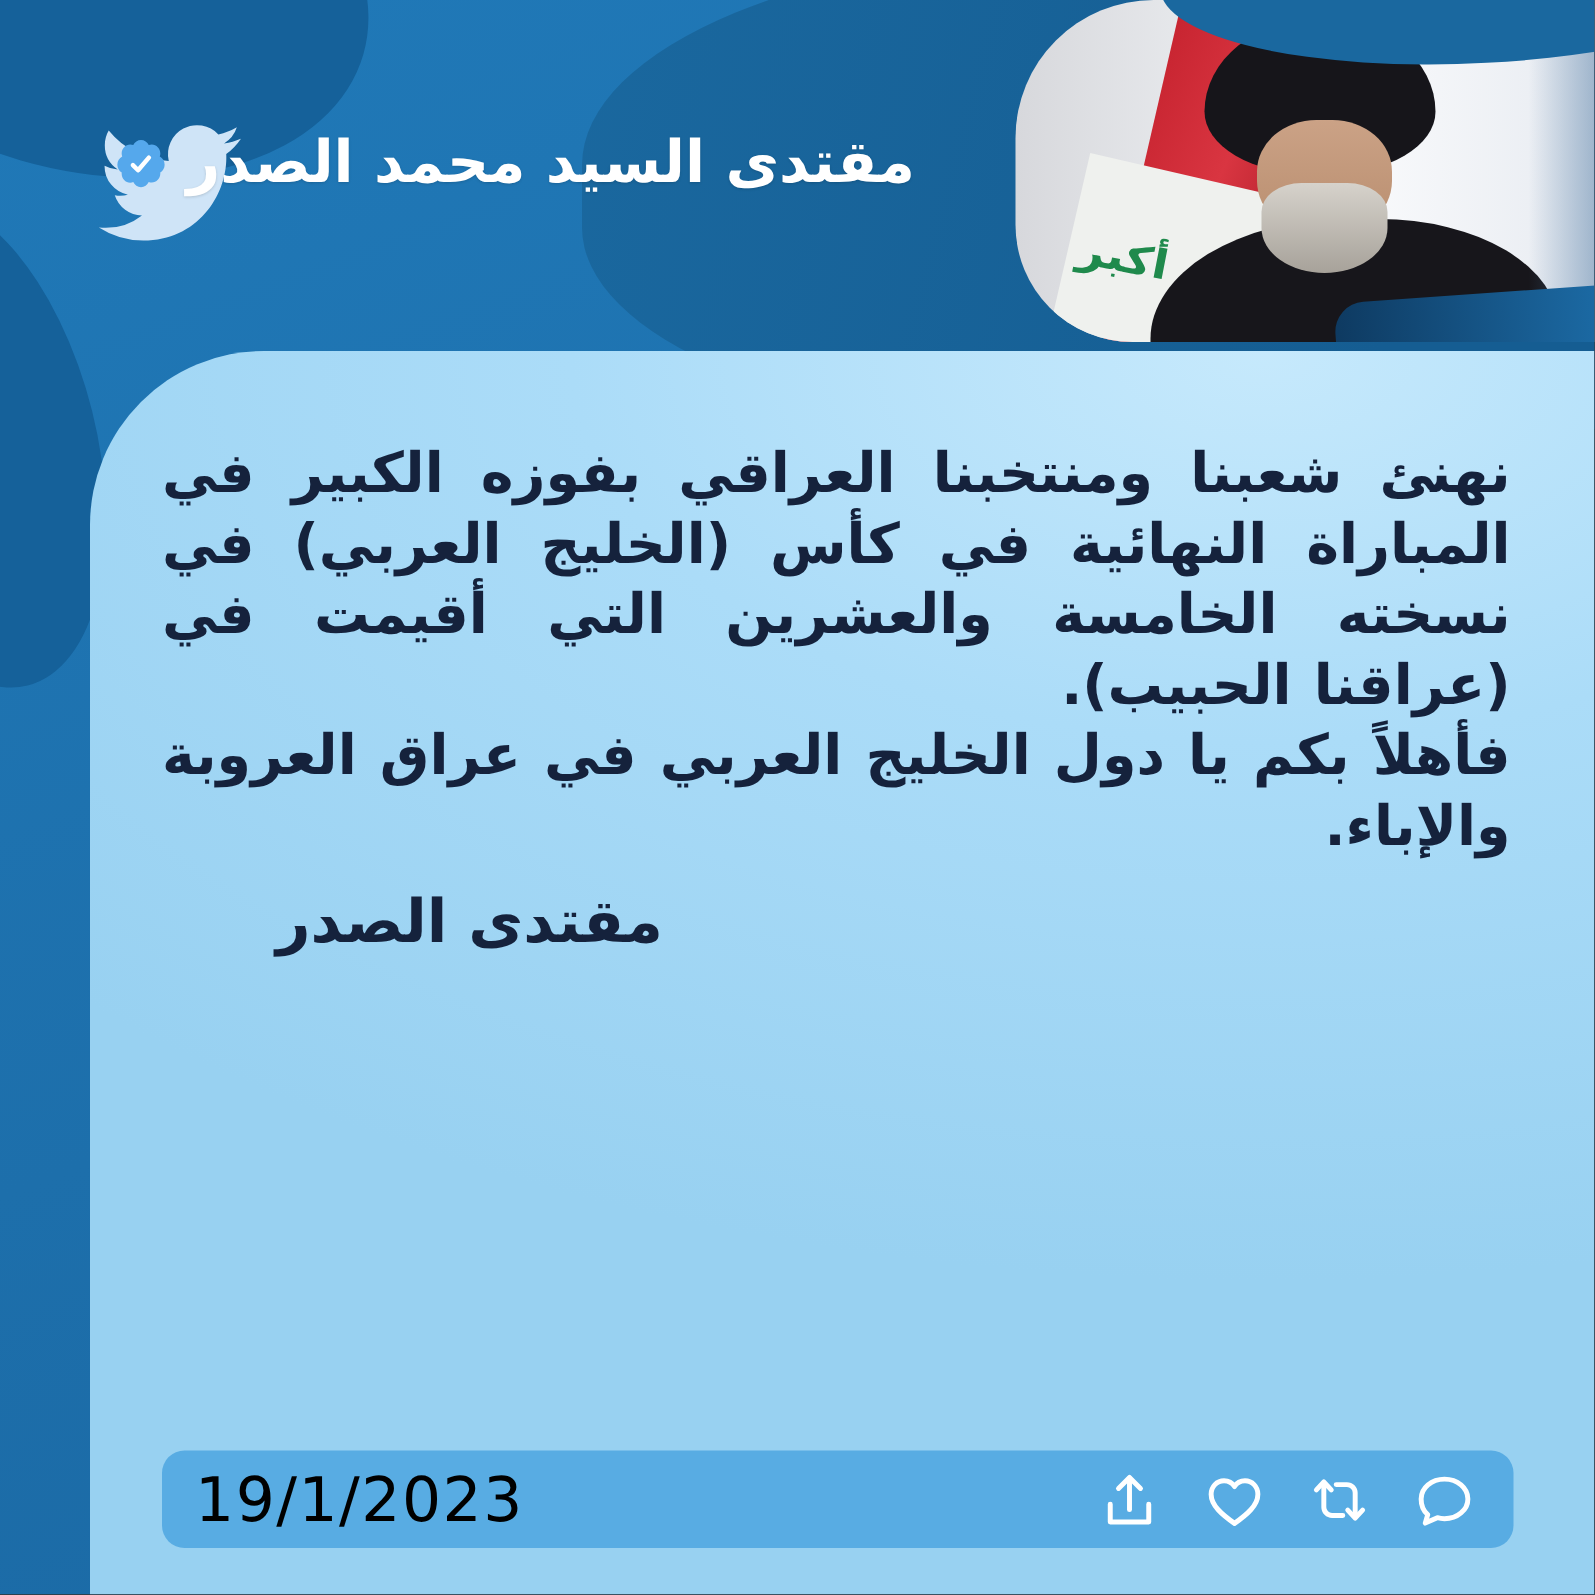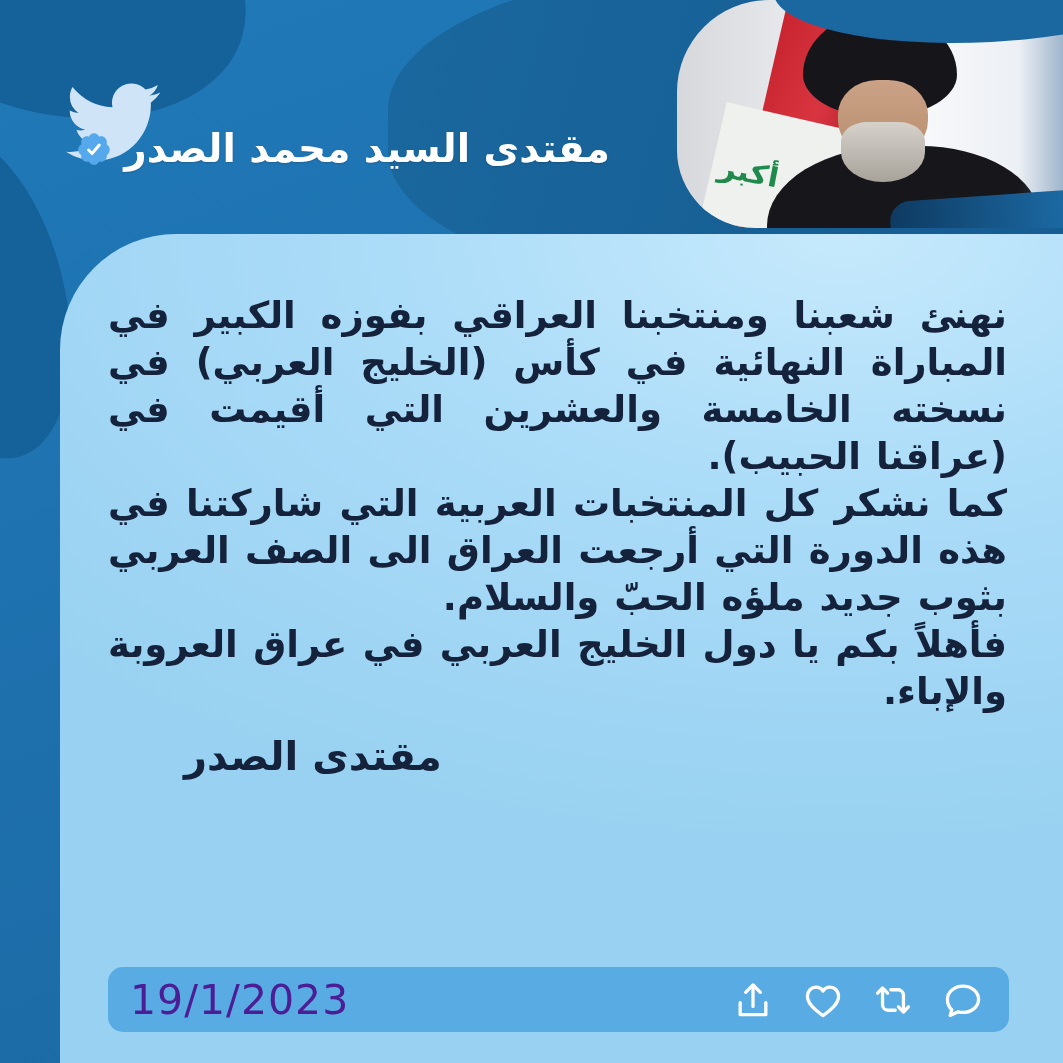--- a/index.html
+++ b/index.html
@@ -15,21 +15,21 @@
   .deco-left { left:-108px; top:128px; width:172px; height:334px;
     background:#15619a; border-radius:50%; transform:rotate(-14deg); }
   .deco-right-band { left:388px; top:-34px; width:780px; height:320px;
     background:linear-gradient(105deg,#1a689f 0%, #155d92 70%);
     border-radius:45% 0 0 42%; }
   
   .logo { position:absolute; left:52px; top:72px; width:120px; height:100px; }
   
   .header-id { position:absolute; left:235px; top:86px; width:375px; color:#fff; }
   .name-row { display:flex; direction:rtl; justify-content:flex-start;
-    align-items:center; gap:12px;margin-top:40px; }
+    align-items:center; gap:12px; }
   .display-name { font-size:39px; font-weight:bold; letter-spacing:0;
     text-shadow:0 1px 2px rgba(0,0,0,.15); white-space:nowrap; }
   .badge { width:36px; height:36px; flex:0 0 auto; }
   .handle { margin-top:9px; direction:ltr; text-align:right;
     font-size:33px; color:#eef6fd; padding-right:2px; }
   
   .photo { position:absolute; left:677px; top:0; width:386px; height:228px;
     border-radius:92px 0 0 78px; overflow:hidden;
     background:linear-gradient(90deg,#d7d8dc 0%, #ebedf0 38%, #f8f9fb 62%, #e7ebf1 100%); }
   .flag-red { position:absolute; left:86px; top:-24px; width:90px; height:275px;
@@ -62,21 +62,21 @@
   .card-inner { padding:58px 56px 0 48px; direction:rtl; color:#15223c; }
   .basmala { font-size:38px; font-weight:bold; margin-bottom:30px; }
   .tweet-p { font-size:37px; font-weight:bold; line-height:47px;
     text-align:justify; word-spacing:2px; }
   .signature { margin-top:18px; direction:rtl; text-align:left;
     padding-left:76px; font-size:40px; font-weight:bold; }
   
   .date-bar { position:absolute; left:108px; top:967px; width:901px; height:65px;
     background:#58ace3; border-radius:15px; display:flex; align-items:center;
     justify-content:space-between; padding:0 24px 0 22px; }
-  .date-text { color:#4c1d95; font-size:41px; letter-spacing:1px;text-align:center; }
+  .date-text { color:#000000; font-size:41px; letter-spacing:1px;text-align:center; }
   .actions { display:flex; align-items:center; gap:26px; }
   .actions svg { display:block; width:44px; height:44px; cursor:pointer; }
 </style>
 </head>
 <body>
 
 <div class="page">
 
   <div class="deco deco-corner"></div>
   <div class="deco deco-left"></div>
@@ -110,21 +110,20 @@
     <div class="face"></div>
     <div class="beard"></div>
     <div class="photo-right-strip"></div>
     <div class="photo-top-overlay"></div>
     <div class="photo-bottom-overlay"></div>
   </div>
 
   <div class="card">
     <div class="card-inner">
       <p class="tweet-p">نهنئ شعبنا ومنتخبنا العراقي بفوزه الكبير في المباراة النهائية في كأس (الخليج العربي) في نسخته الخامسة والعشرين التي أقيمت في (عراقنا الحبيب).</p>
-      <p class="tweet-p">كما نشكر كل المنتخبات العربية التي شاركتنا في هذه الدورة التي أرجعت العراق الى الصف العربي بثوب جديد ملؤه الحبّ والسلام.</p>
       <p class="tweet-p">فأهلاً بكم يا دول الخليج العربي في عراق العروبة والإباء.</p>
       <div class="signature">مقتدى الصدر</div>
     </div>
   </div>
 
   <div class="date-bar">
     <span class="date-text">19/1/2023</span>
     <span class="actions">
       <svg viewBox="0 0 24 24" fill="none" stroke="#ffffff" stroke-width="1.8" stroke-linecap="round" stroke-linejoin="round">
         <path d="M12 15.5V4.2"></path>

